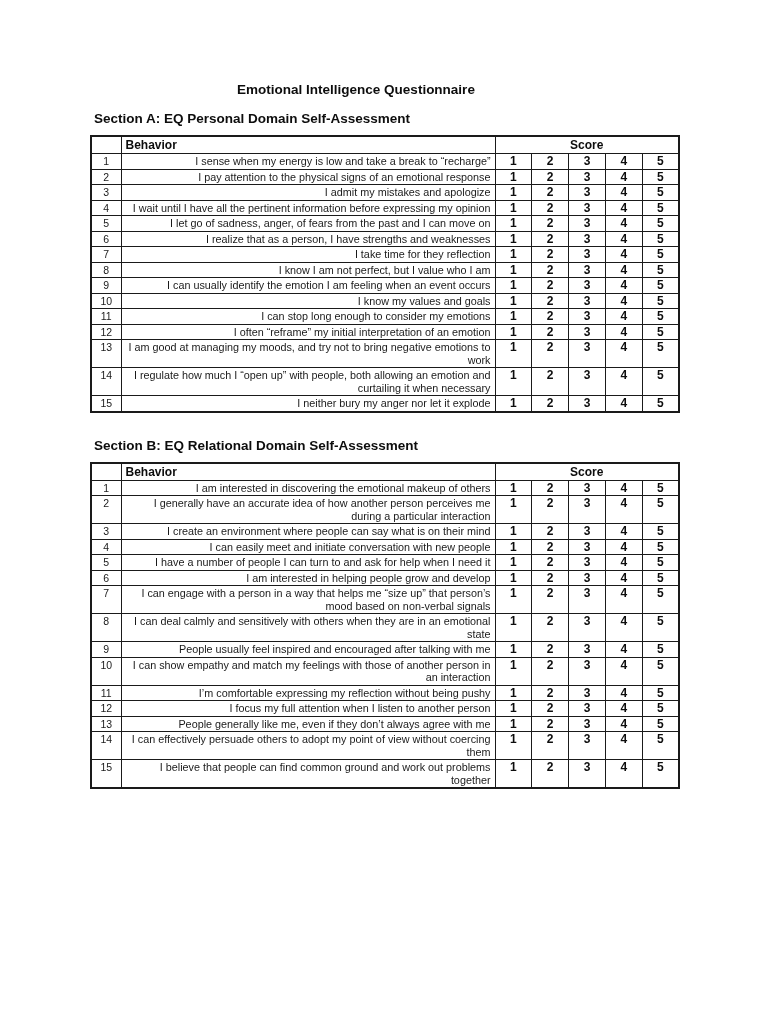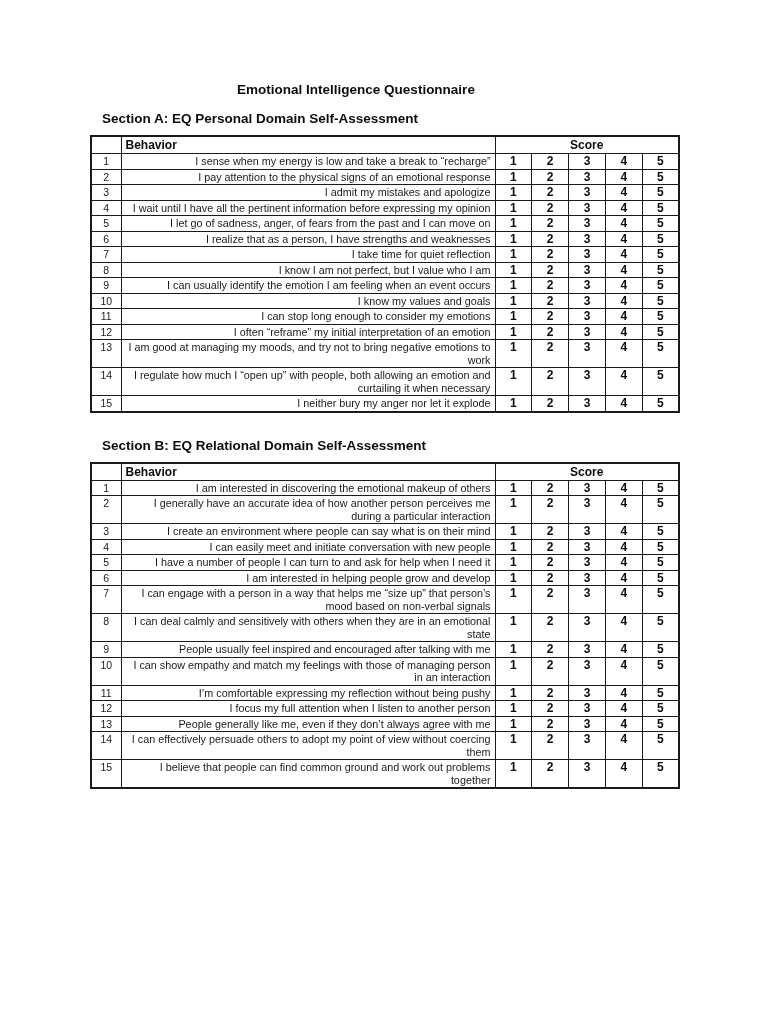--- a/index.html
+++ b/index.html
@@ -28,21 +28,21 @@
   .intro {
     font-size: 13.5px;
     line-height: 18.4px;
     margin: 0 0 14px 0;
     color: #1a1a1a;
   }
   .section-heading {
     font-size: 13.5px;
     font-weight: bold;
     color: #0d0d0d;
-    margin: 0 0 9px 12px;
+    margin: 0 0 9px 4px;
   }
   table.eq-table {
     width: 588px;
     table-layout: fixed;
     border-collapse: collapse;
     border: 2px solid #1a1a1a;
     margin: 0 8px 25px 0;
   }
   table.eq-table th,
   table.eq-table td {
@@ -168,21 +168,21 @@
             <td class="num-cell">6</td>
             <td class="behavior-cell">I realize that as a person, I have strengths and weaknesses</td>
             <td class="score-cell">1</td>
             <td class="score-cell">2</td>
             <td class="score-cell">3</td>
             <td class="score-cell">4</td>
             <td class="score-cell">5</td>
           </tr>
           <tr>
             <td class="num-cell">7</td>
-            <td class="behavior-cell">I take time for quiet reflection</td>
+            <td class="behavior-cell">I take time for they reflection</td>
             <td class="score-cell">1</td>
             <td class="score-cell">2</td>
             <td class="score-cell">3</td>
             <td class="score-cell">4</td>
             <td class="score-cell">5</td>
           </tr>
           <tr>
             <td class="num-cell">8</td>
             <td class="behavior-cell">I know I am not perfect, but I value who I am</td>
             <td class="score-cell">1</td>
@@ -354,21 +354,21 @@
             <td class="num-cell">9</td>
             <td class="behavior-cell">People usually feel inspired and encouraged after talking with me</td>
             <td class="score-cell">1</td>
             <td class="score-cell">2</td>
             <td class="score-cell">3</td>
             <td class="score-cell">4</td>
             <td class="score-cell">5</td>
           </tr>
           <tr>
             <td class="num-cell">10</td>
-            <td class="behavior-cell">I can show empathy and match my feelings with those of managing person in an interaction</td>
+            <td class="behavior-cell">I can show empathy and match my feelings with those of another person in an interaction</td>
             <td class="score-cell">1</td>
             <td class="score-cell">2</td>
             <td class="score-cell">3</td>
             <td class="score-cell">4</td>
             <td class="score-cell">5</td>
           </tr>
           <tr>
             <td class="num-cell">11</td>
             <td class="behavior-cell">I’m comfortable expressing my reflection without being pushy</td>
             <td class="score-cell">1</td>

